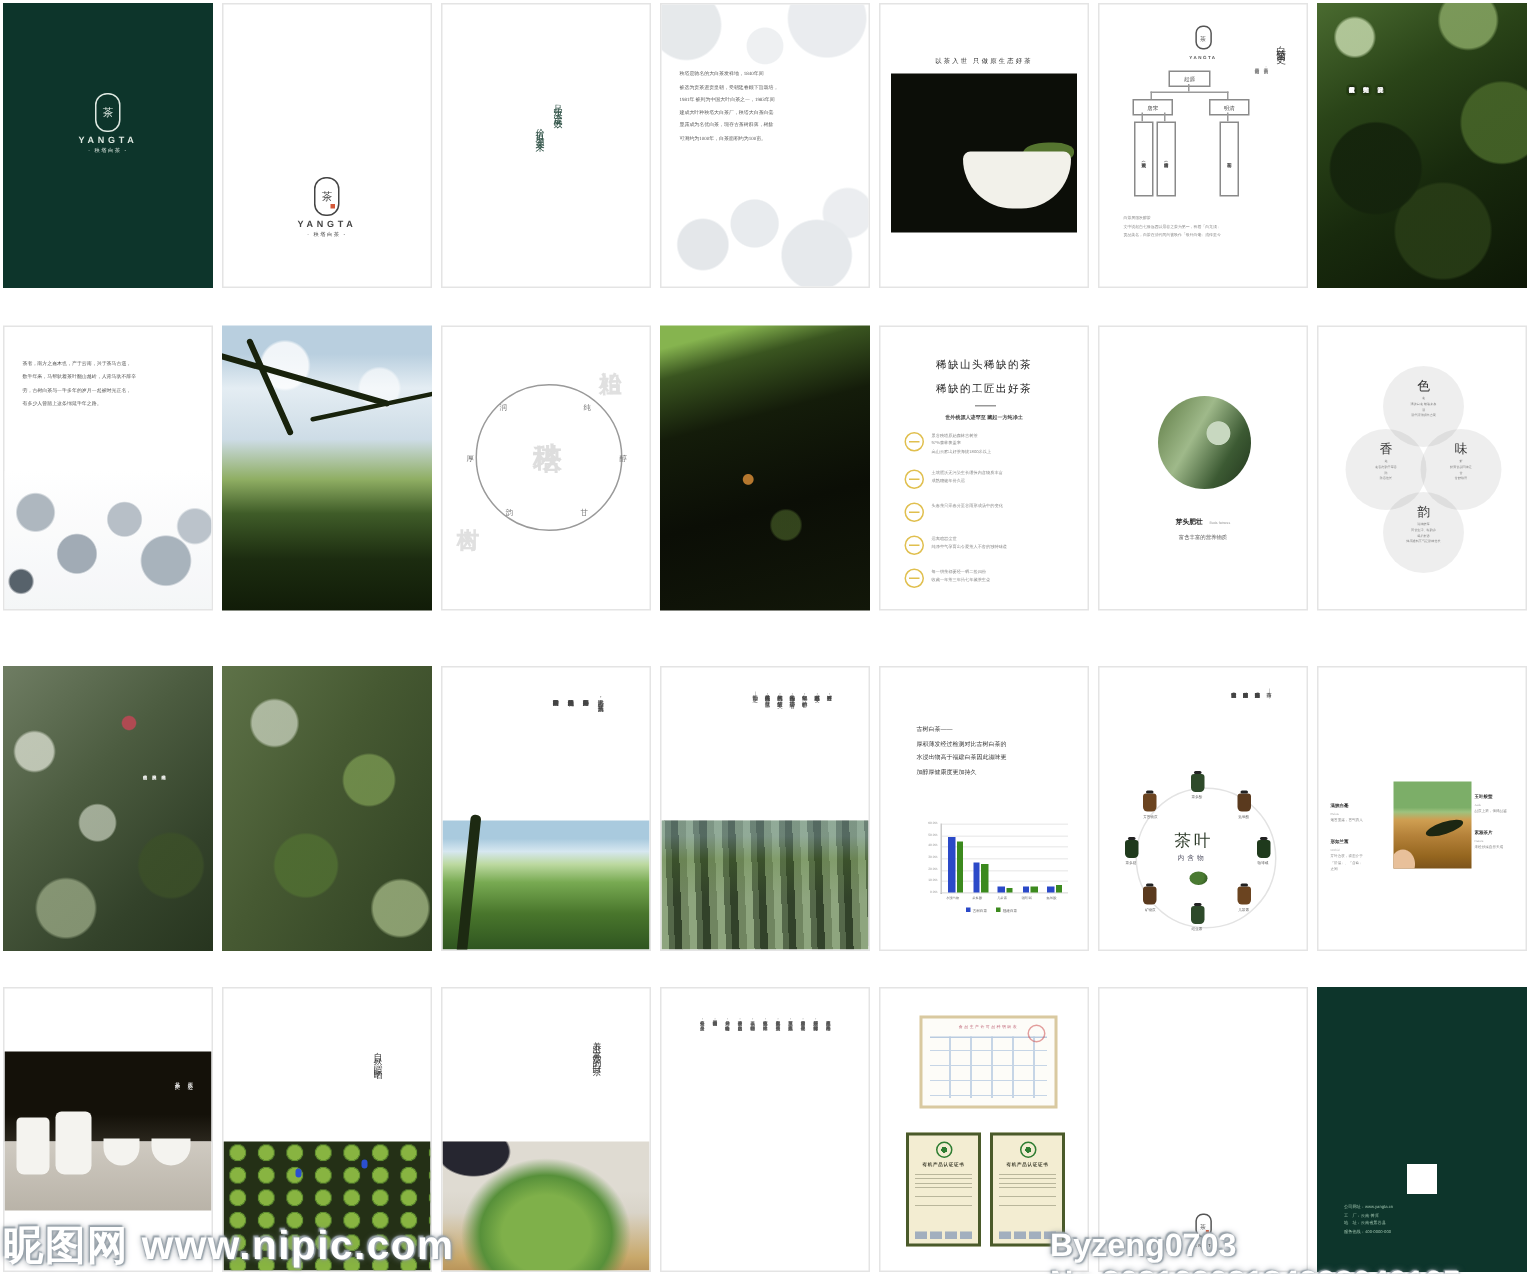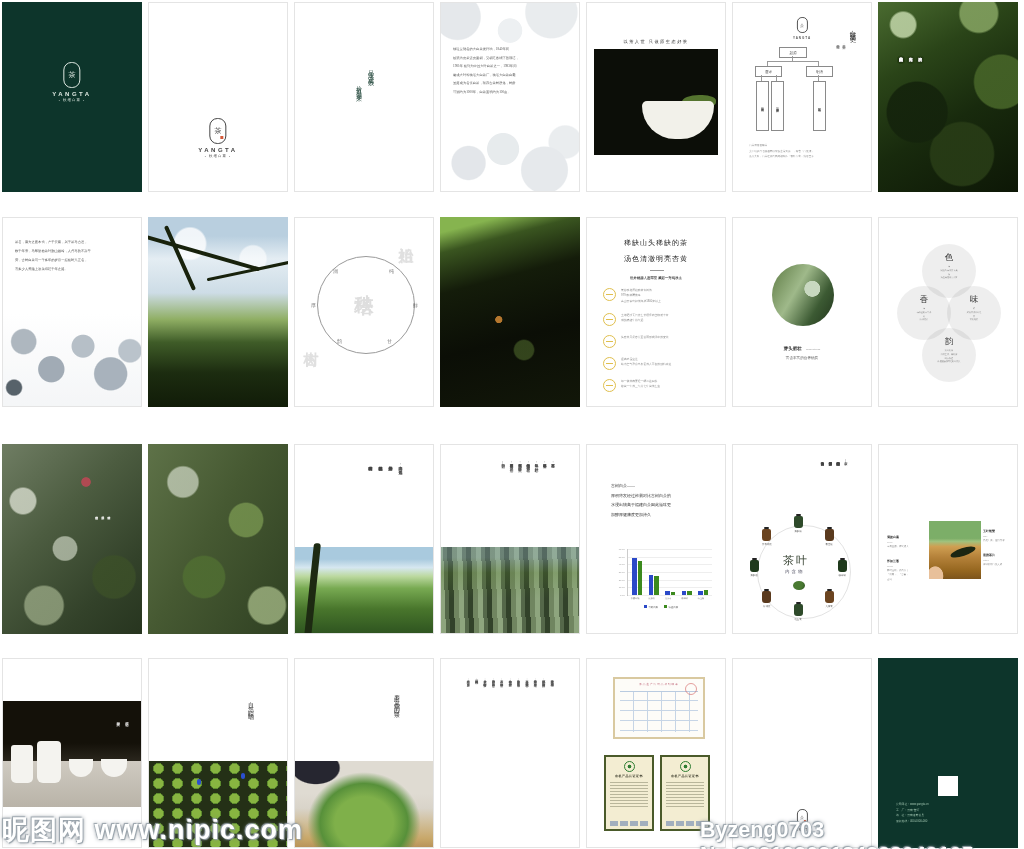--- a/index.html
+++ b/index.html
@@ -289,21 +289,21 @@
     <div class="ring-ch" style="left:16px;top:84px;">厚</div>
     <div class="ring-ch" style="left:118px;top:84px;">醇</div>
     <div class="ring-ch" style="left:42px;top:120px;">韵</div>
     <div class="ring-ch" style="left:92px;top:120px;">甘</div>
   </div>
 
   <div class="page photo ph-trunk"></div>
 
   <div class="page">
     <div class="abs serif" style="left:0;right:0;top:20px;text-align:center;font-size:7px;color:#222;letter-spacing:1px;">稀缺山头稀缺的茶</div>
-    <div class="abs serif" style="left:0;right:0;top:36px;text-align:center;font-size:7px;color:#222;letter-spacing:1px;">汤色清澈明亮杏黄</div>
+    <div class="abs serif" style="left:0;right:0;top:36px;text-align:center;font-size:7px;color:#222;letter-spacing:1px;">稀缺的工匠出好茶</div>
     <div class="abs" style="left:63px;top:52px;width:14px;border-top:1px solid #999;"></div>
     <div class="abs" style="left:0;right:0;top:58px;text-align:center;font-size:3.4px;font-weight:bold;color:#444;">世外桃源人迹罕至  藏起一方纯净土</div>
     <div class="abs" style="left:16px;right:10px;top:70px;">
       <div class="bullet">
           <span class="y-icon"></span>
           <span class="txt">景谷秧塔原始森林古树茶
 97%森林覆盖率
 高山云雾出好茶海拔1800米以上</span>
         </div>
       <div class="bullet">

